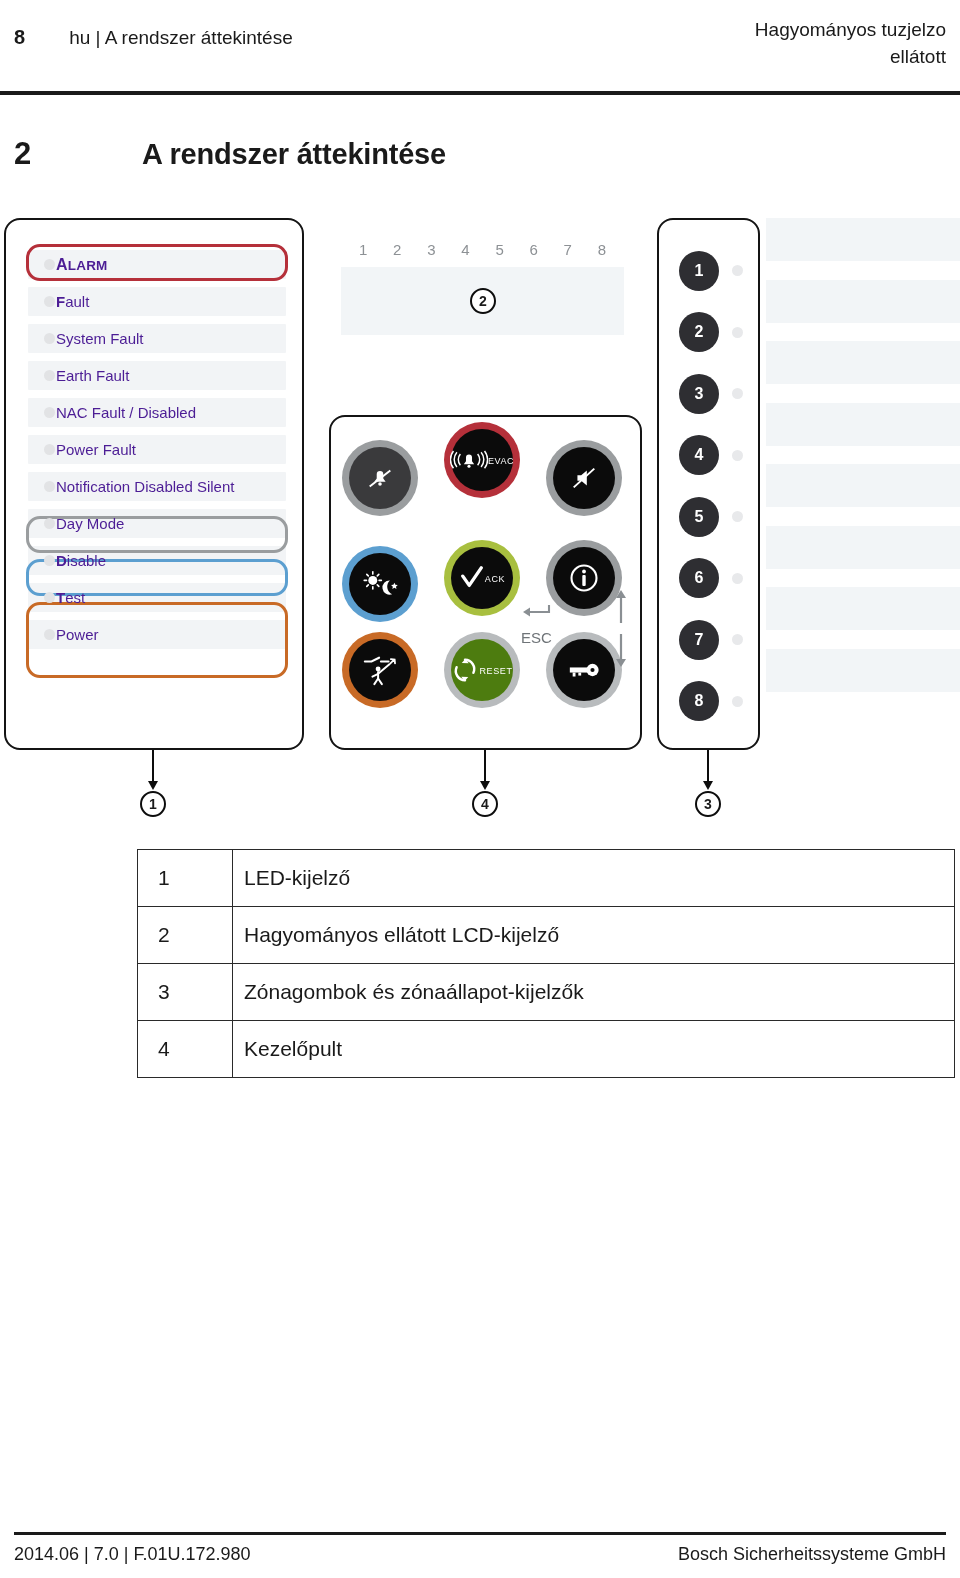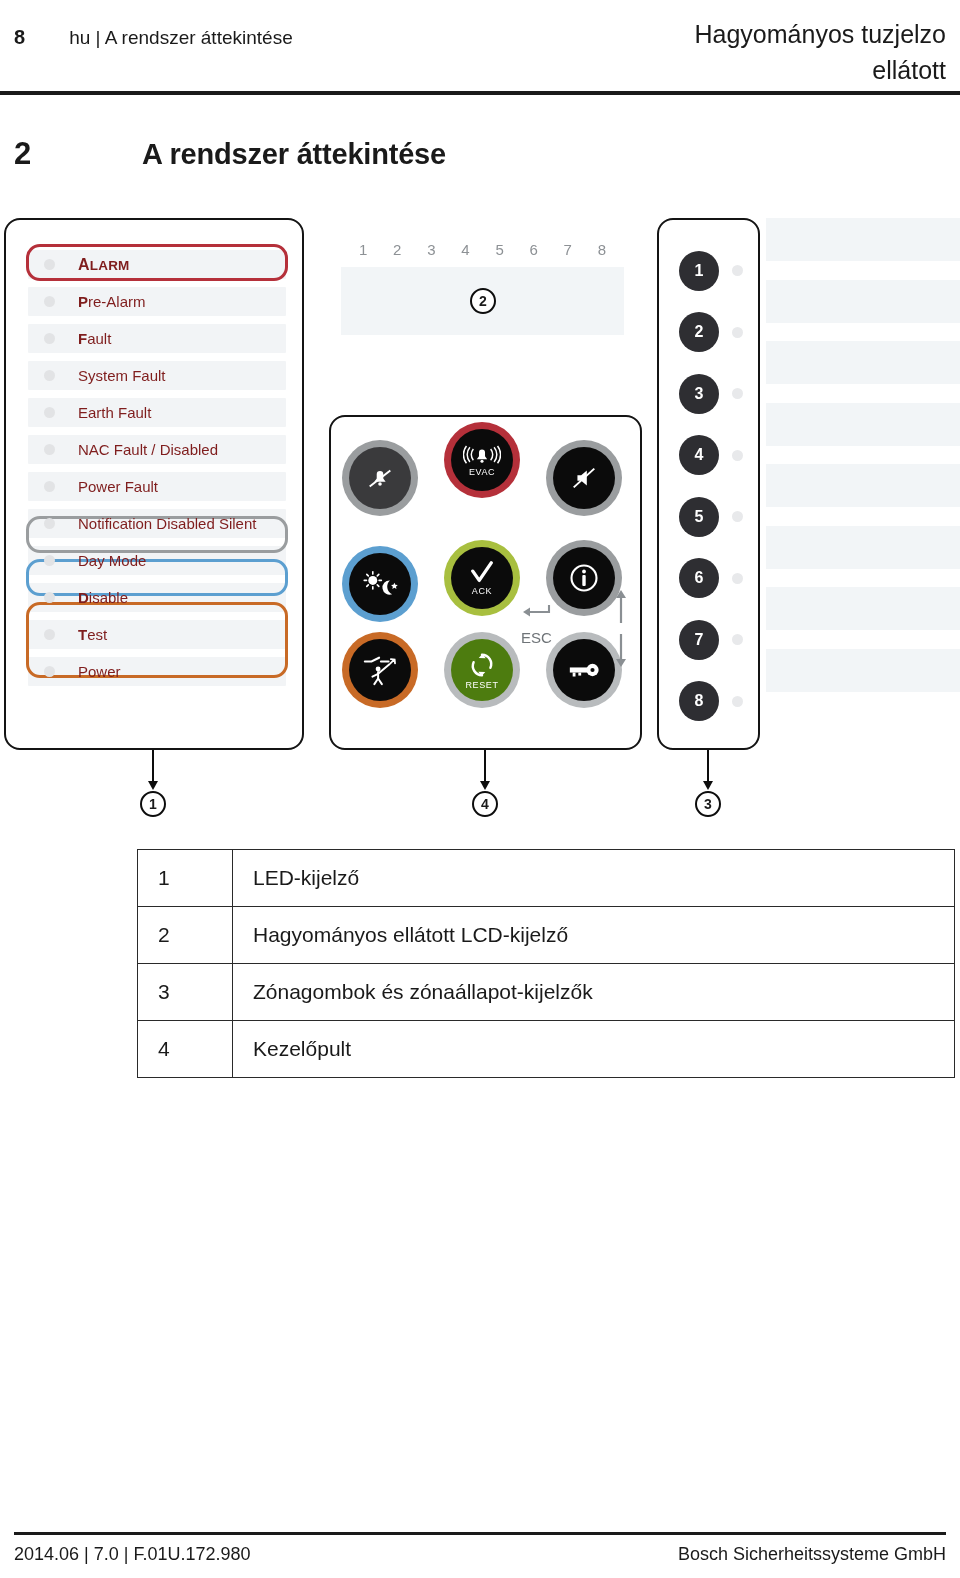--- a/index.html
+++ b/index.html
@@ -40,21 +40,21 @@
     color: #1a1a1a;
   }
   .header-breadcrumb {
     font-size: 19px;
     color: #1a1a1a;
   }
   .header-right {
     position: absolute;
     right: 14px; top: 17px;
     text-align: right;
-    font-size: 25px;
+    font-size: 19px;
     line-height: 1.42;
     color: #1a1a1a;
   }
   .header-rule {
     position: absolute;
     left: 0; top: 91px;
     width: 960px;
     height: 4px;
     background: #1a1a1a;
   }
@@ -119,23 +119,23 @@
     z-index: 2;
     width: 11px; height: 11px;
     border-radius: 50%;
     background: #e2e3e5;
     margin-left: 16px;
     flex: 0 0 auto;
   }
   .led-label {
     position: relative;
     z-index: 2;
-    margin-left: 23px;
+    margin-left: 1px;
     font-size: 15px;
-    color: #7f1d1d;
+    color: #4c1d95;
     white-space: nowrap;
   }
   .led-label b { font-weight: bold; }
   .led-label.caps {
     font-size: 16px;
     font-weight: bold;
     letter-spacing: 0.2px;
   }
   .led-label.caps .small { font-size: 13.5px; }
 
@@ -176,21 +176,21 @@
     height: 335px;
     border: 2px solid #141414;
     border-radius: 16px;
     background: #fff;
   }
   .btn {
     position: absolute;
     border-radius: 50%;
     background: #0b0b0b;
     display: flex;
-    flex-direction: column;
+    flex-direction: row;
     align-items: center;
     justify-content: center;
   }
   .btn .cap {
     font-size: 9px;
     color: #fff;
     letter-spacing: 0.6px;
     margin-top: 1px;
     font-family: "Liberation Sans", sans-serif;
   }
@@ -292,21 +292,21 @@
     height: 57px;
     vertical-align: middle;
     font-size: 21px;
     color: #1a1a1a;
   }
   .legend td.num {
     width: 95px;
     padding-left: 20px;
   }
   .legend td.desc {
-    padding-left: 20px;
+    padding-left: 11px;
   }
 
   
   .footer-rule {
     position: absolute;
     left: 14px; top: 1532px;
     width: 932px;
     height: 2.5px;
     background: #1a1a1a;
   }
@@ -344,25 +344,20 @@
   </div>
 
   <div class="figure">
 
     <div class="led-panel">
       <div class="led-rows" id="led-rows">
           <div class="led-row">
             <div class="led-strip"></div>
             <div class="led-dot"></div>
             <div class="led-label caps"><b>A</b><span class="small">LARM</span></div>
-          </div>
-          <div class="led-row">
-            <div class="led-strip"></div>
-            <div class="led-dot"></div>
-            <div class="led-label"><b>P</b><span>re-Alarm</span></div>
           </div>
           <div class="led-row">
             <div class="led-strip"></div>
             <div class="led-dot"></div>
             <div class="led-label"><b>F</b><span>ault</span></div>
           </div>
           <div class="led-row">
             <div class="led-strip"></div>
             <div class="led-dot"></div>
             <div class="led-label"><span>System Fault</span></div>

